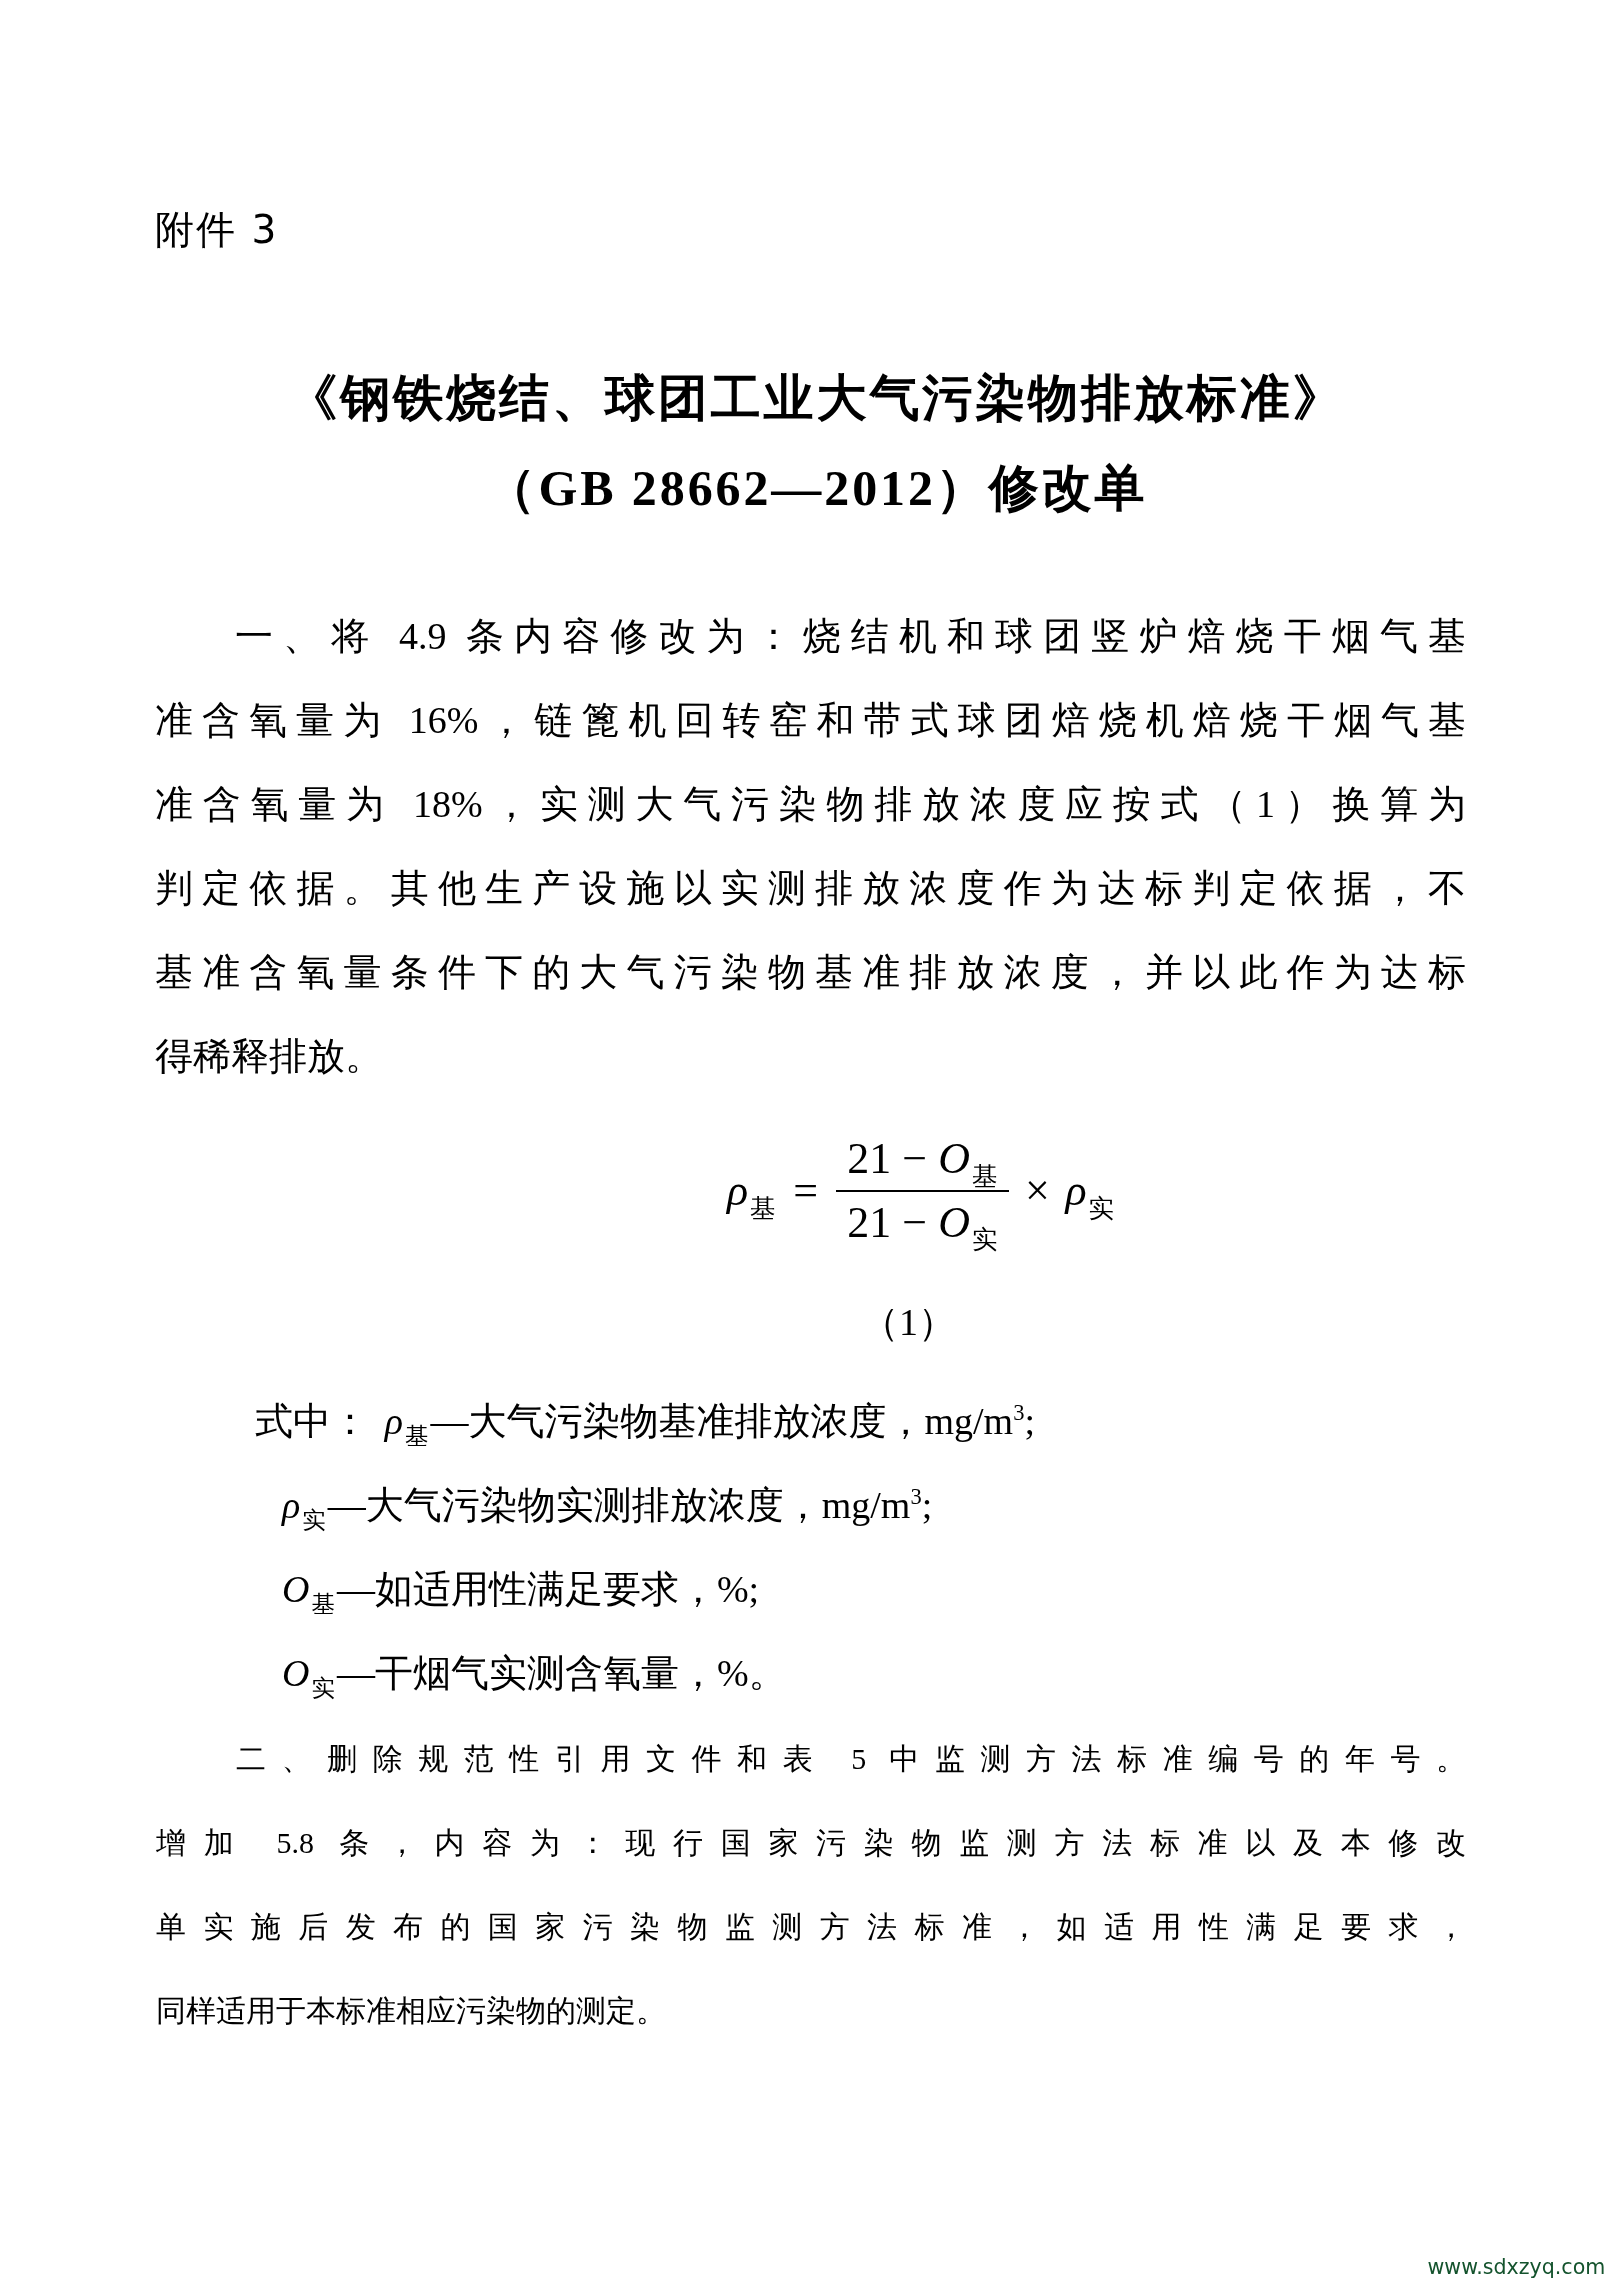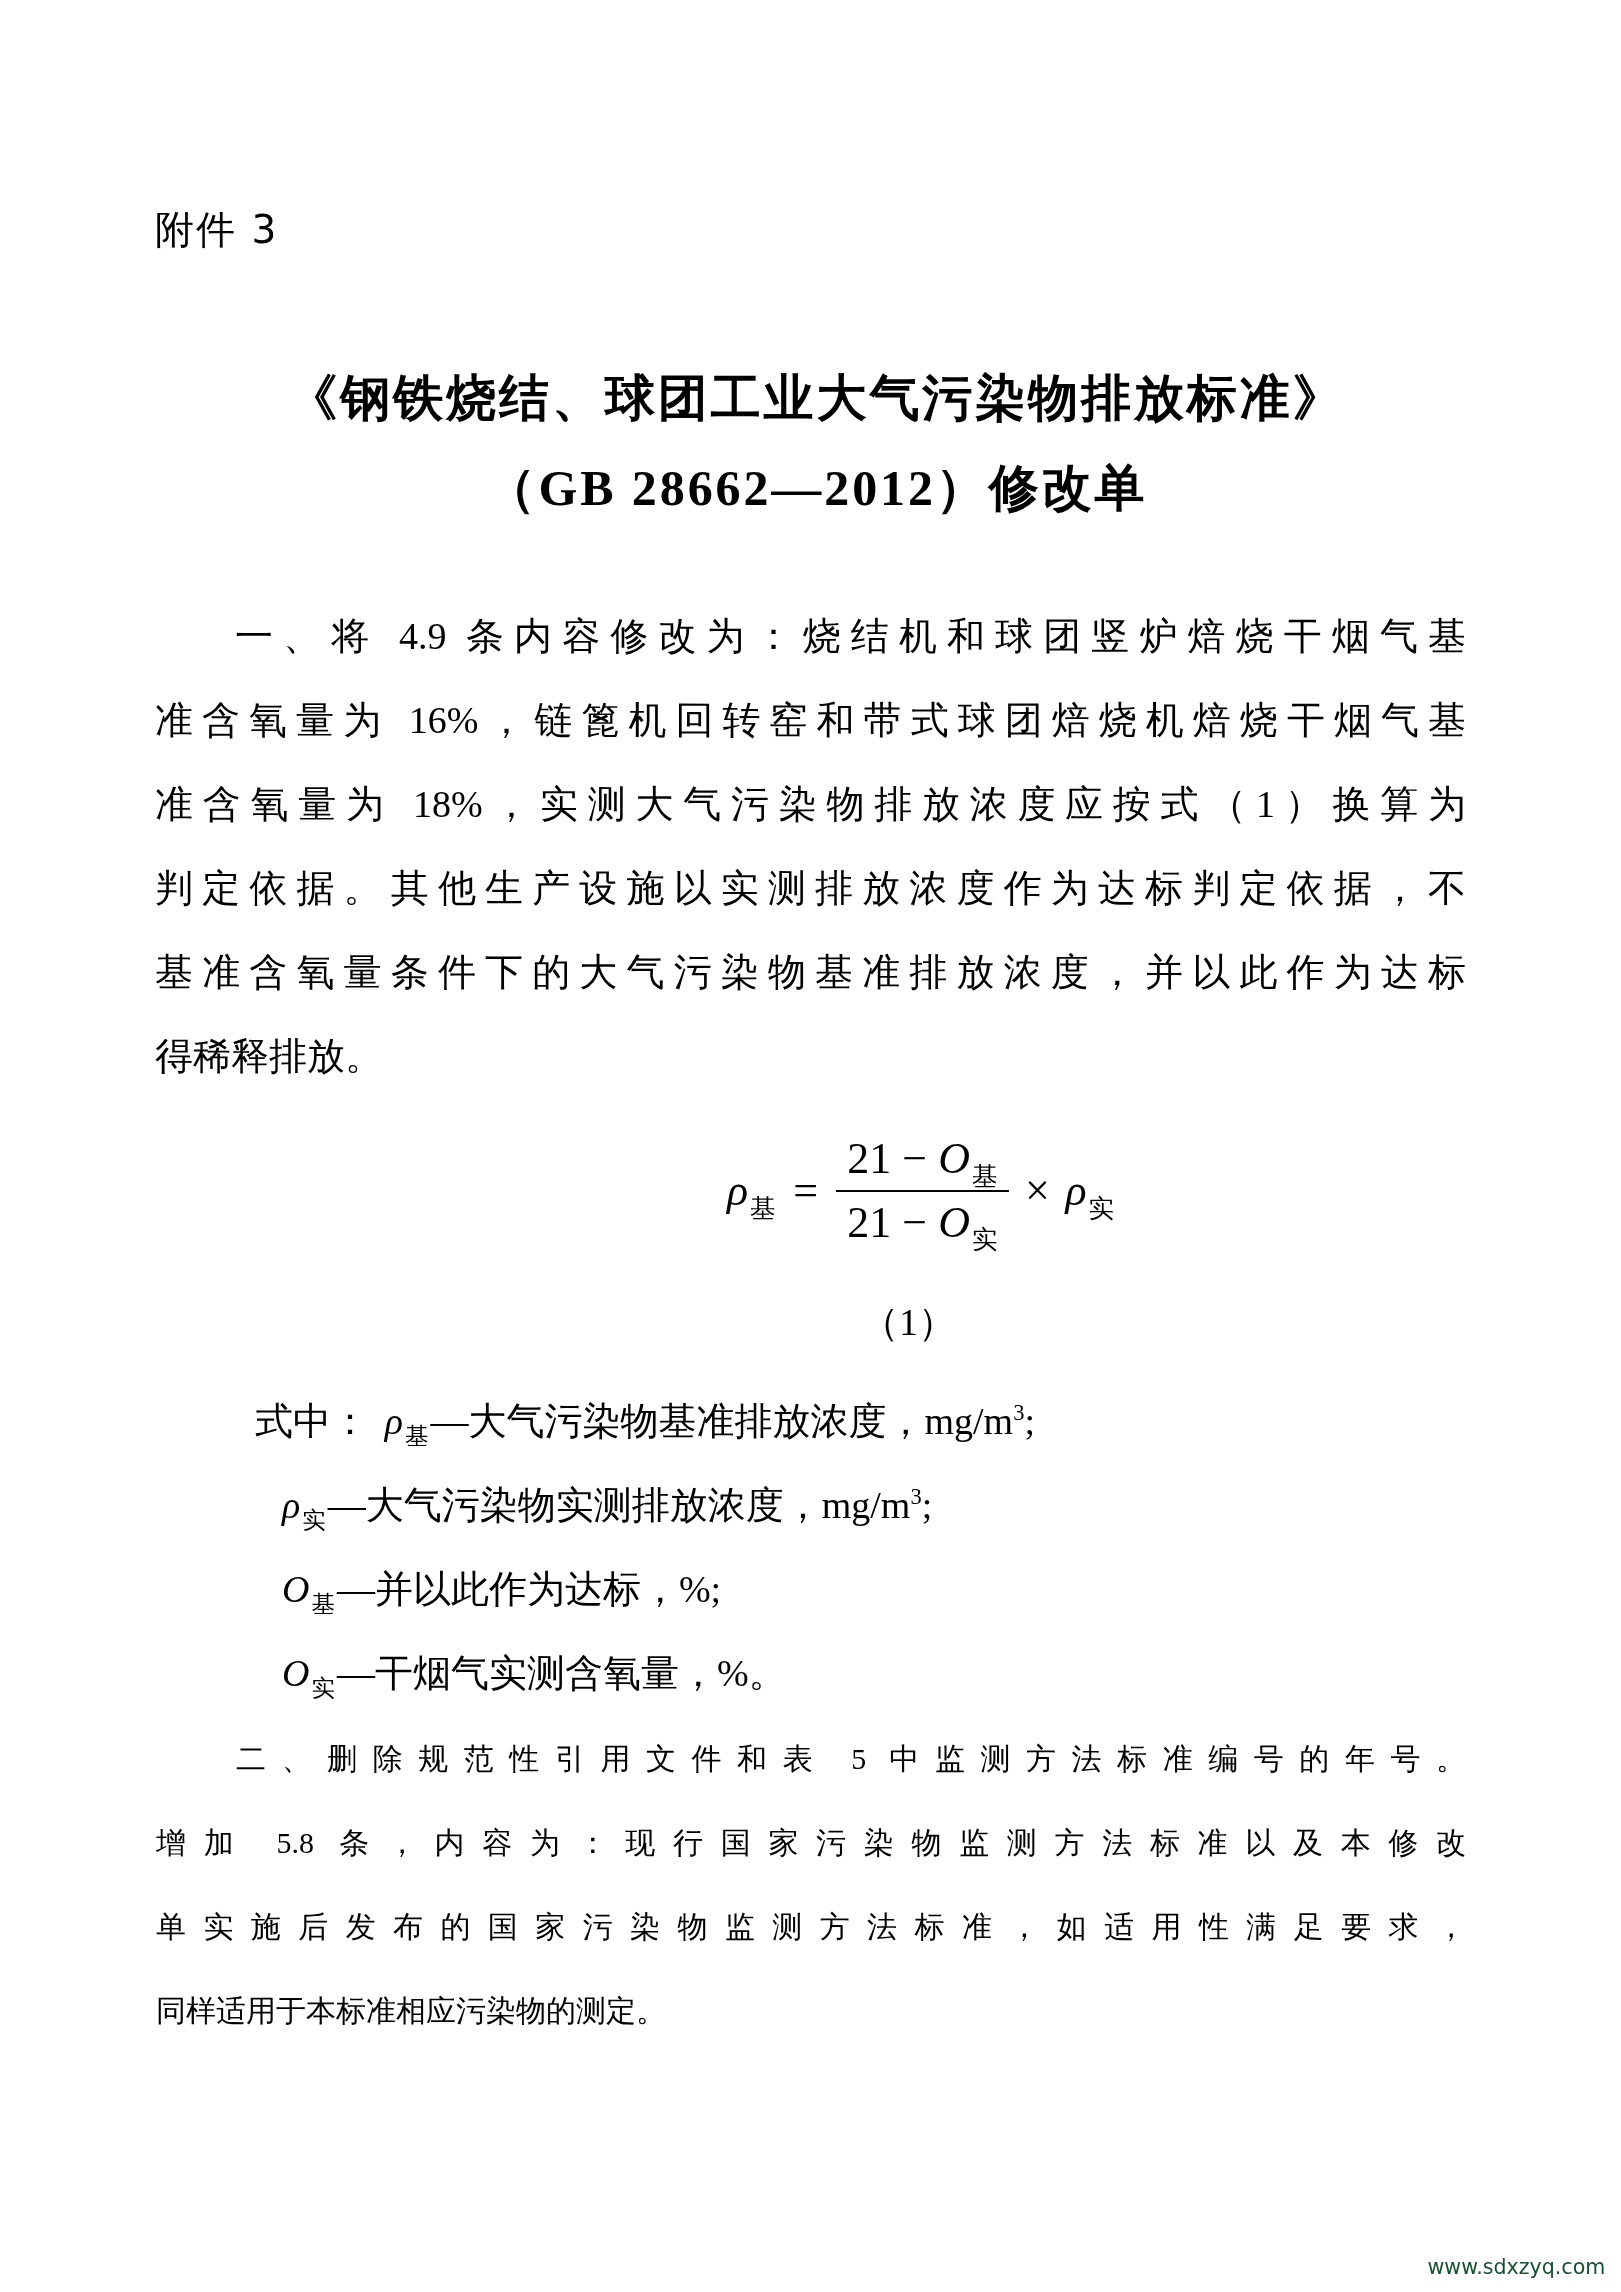--- a/index.html
+++ b/index.html
@@ -146,21 +146,21 @@
   <div class="formula-number">（1）</div>
 
   <div class="defs">
     <div class="def-line first">
       <span class="def-intro">式中：</span><span class="f-sym">ρ</span><span class="def-sub">基</span><span>—</span><span>大气污染物基准排放浓度，mg/m</span><sup>3</sup><span>;</span>
     </div>
     <div class="def-line cont">
       <span class="f-sym">ρ</span><span class="def-sub">实</span><span>—</span><span>大气污染物实测排放浓度，mg/m</span><sup>3</sup><span>;</span>
     </div>
     <div class="def-line cont">
-      <span class="f-sym">O</span><span class="def-sub">基</span><span>—</span><span>并以此作为达标，%</span><sup></sup><span>;</span>
+      <span class="f-sym">O</span><span class="def-sub">基</span><span>—</span><span>如适用性满足要求，%</span><sup></sup><span>;</span>
     </div>
     <div class="def-line cont">
       <span class="f-sym">O</span><span class="def-sub">实</span><span>—</span><span>干烟气实测含氧量，%</span><sup></sup><span>。</span>
     </div>
   </div>
 
   <div class="sec2">
     <div class="line indent">二、删除规范性引用文件和表 5 中监测方法标准编号的年号。</div>
     <div class="line">增加 5.8 条，内容为：现行国家污染物监测方法标准以及本修改</div>
     <div class="line">单实施后发布的国家污染物监测方法标准，如适用性满足要求，</div>

